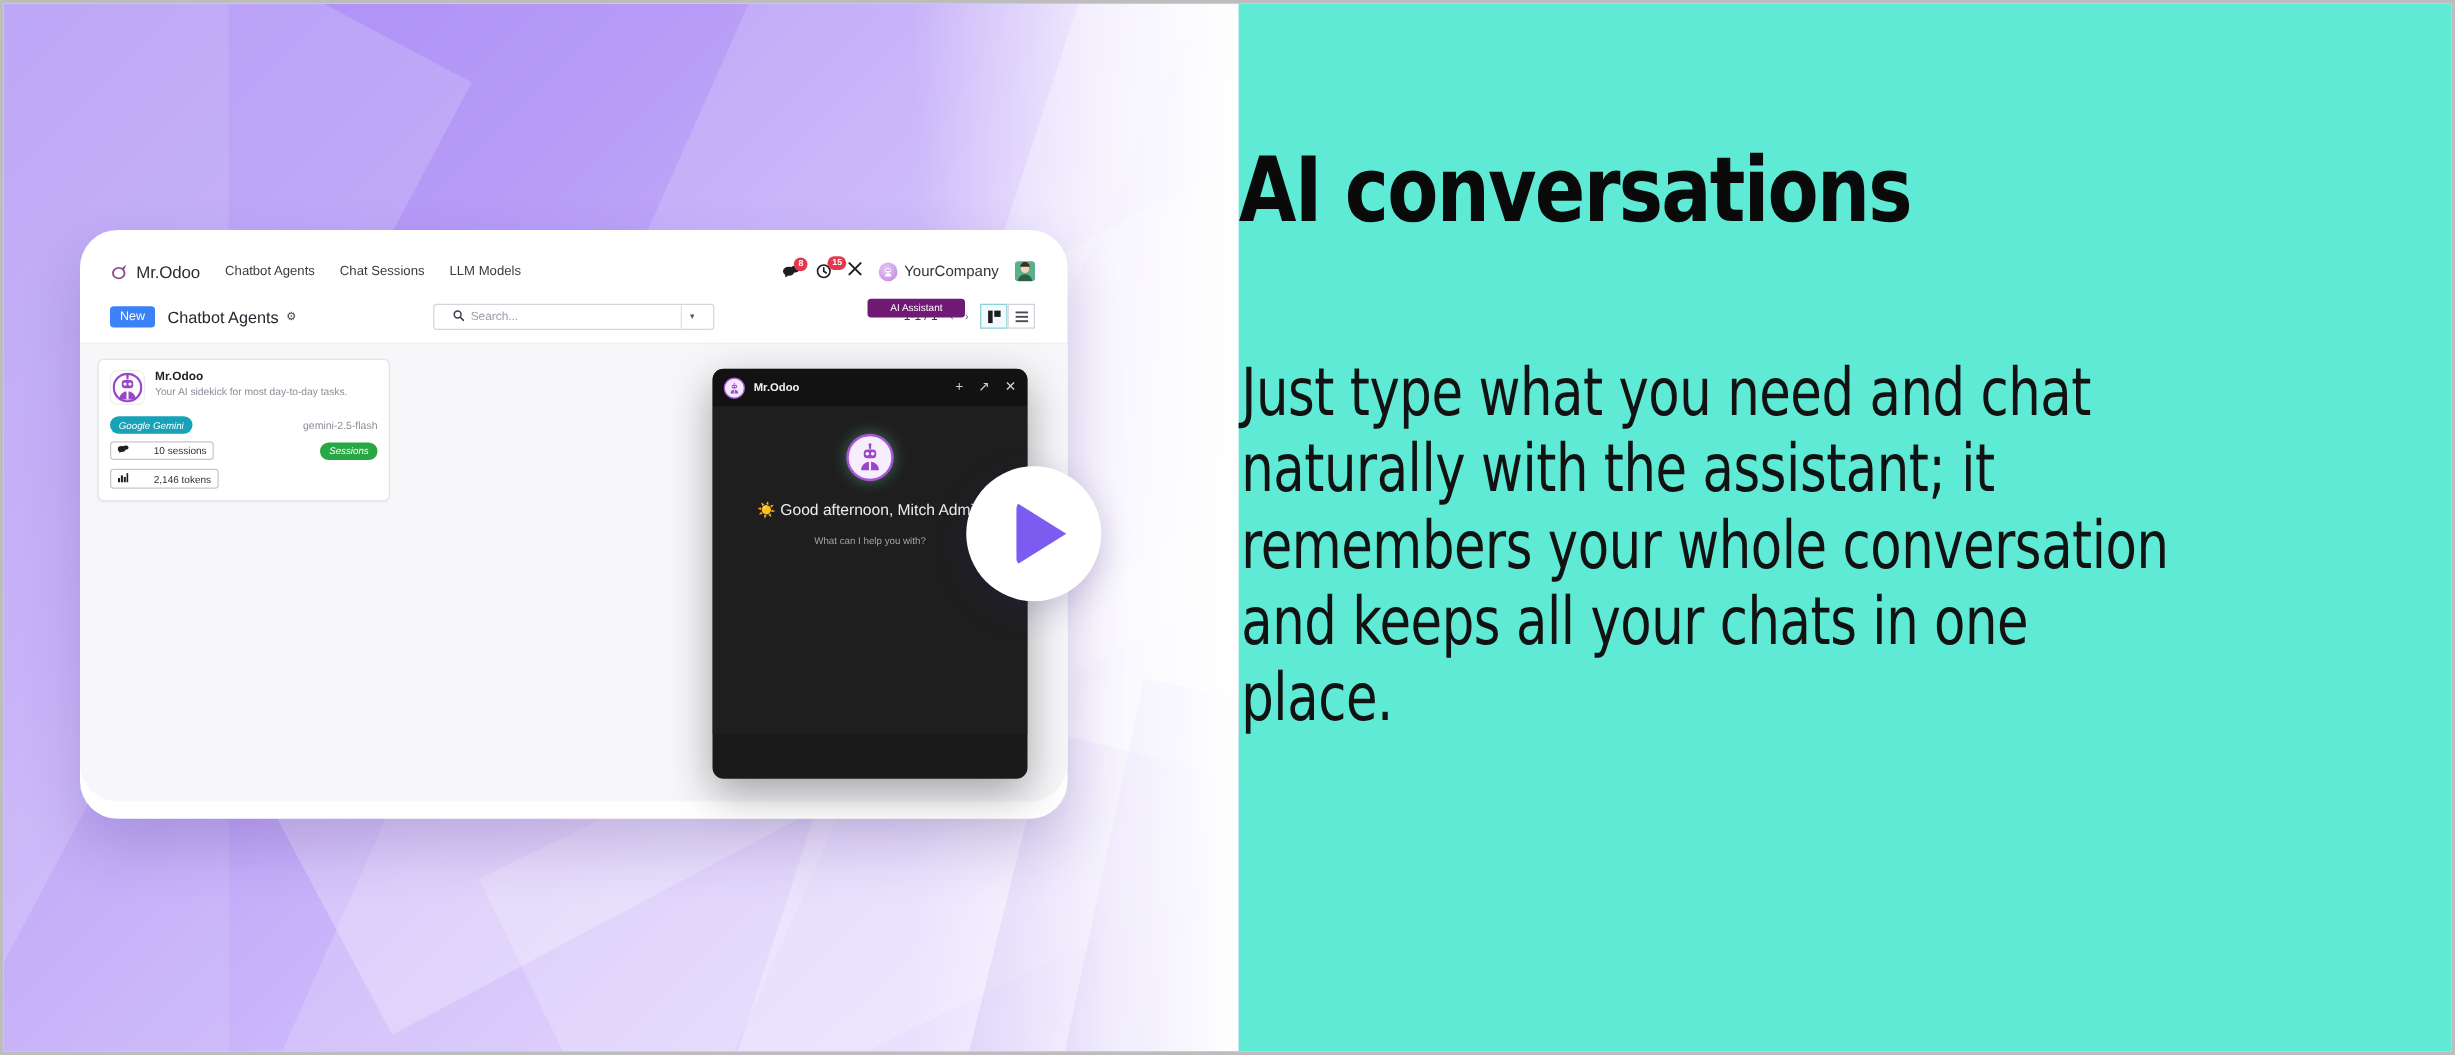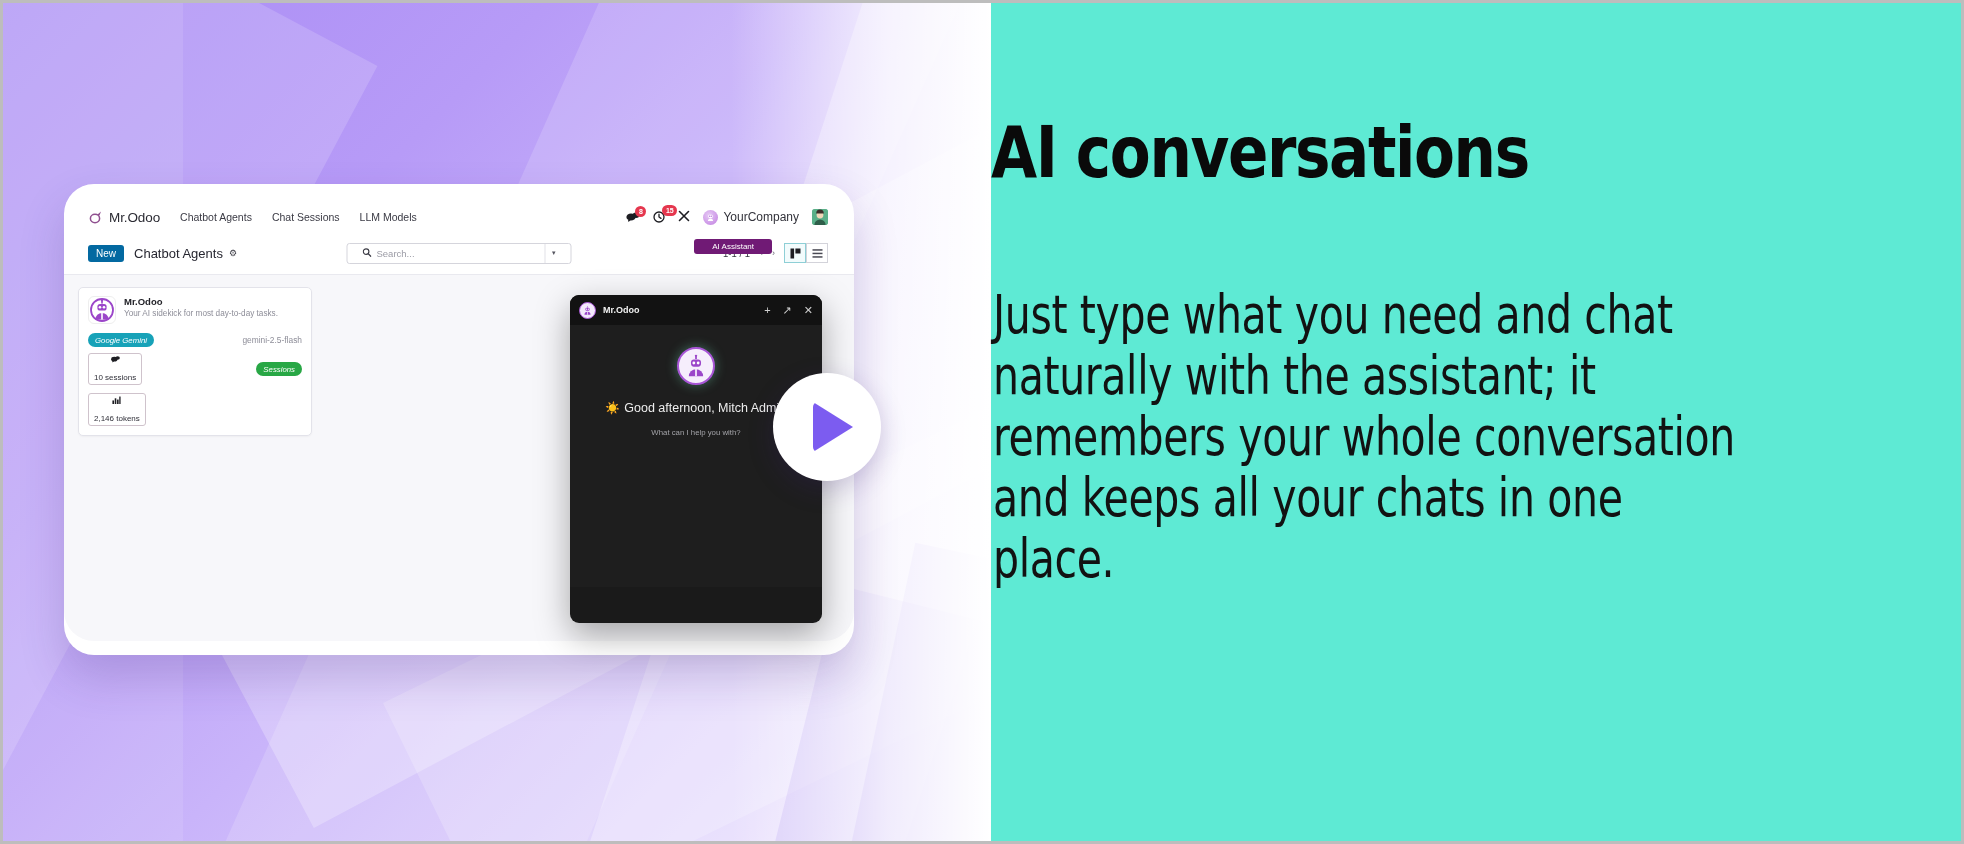--- a/index.html
+++ b/index.html
@@ -105,21 +105,21 @@
   }
 
   
   #ctrl-row {
     display: flex; align-items: center;
     height: 30px; padding: 0 12px 0 10px;
     margin-top: 4px;
     position: relative;
   }
   #new-btn {
-    background: #0369a1; color: #fff;
+    background: #3b82f6; color: #fff;
     font-size: 10px; padding: 3px 8px; border-radius: 3px;
     border: none; cursor: pointer;
   }
   #breadcrumb-title {
     font-size: 13px; color: #262630; margin-left: 10px;
     display: flex; align-items: center; gap: 6px;
   }
   #gear-icon { font-size: 9px; color: #3b3b44; }
   #searchbox {
     position: absolute; left: 50%; transform: translateX(-50%);
@@ -193,24 +193,24 @@
   }
   .pill {
     font-size: 7.8px; padding: 2.5px 7px; border-radius: 10px;
     color: #fff; font-weight: 500; white-space: nowrap; font-style: italic;
   }
   .pill.provider { background: #17a2b8; }
   .pill.balanced { background: #28a745; }
   #model-name { font-size: 8.4px; color: #8d8d98; }
   #agent-row3 { margin-top: 6px; display: flex; align-items: center; justify-content: space-between; }
   .outline-chip {
-    display: inline-flex; align-items: center; gap: 8px;
+    display: inline-flex; align-items: center; gap: 20px;
     border: 1px solid #cfc3cc; border-radius: 3px;
     font-size: 8px; color: #2f2f38;
-    padding: 2px 5px; background: #fff; flex-direction: column;
+    padding: 2px 5px; background: #fff;
   }
   #agent-row4 { margin-top: 5px; }
 
   
   #chat-window {
     position: absolute;
     left: 567px; top: 292px;
     width: 252px; height: 328px;
     background: #1a1a1a;
     border-radius: 9px;

